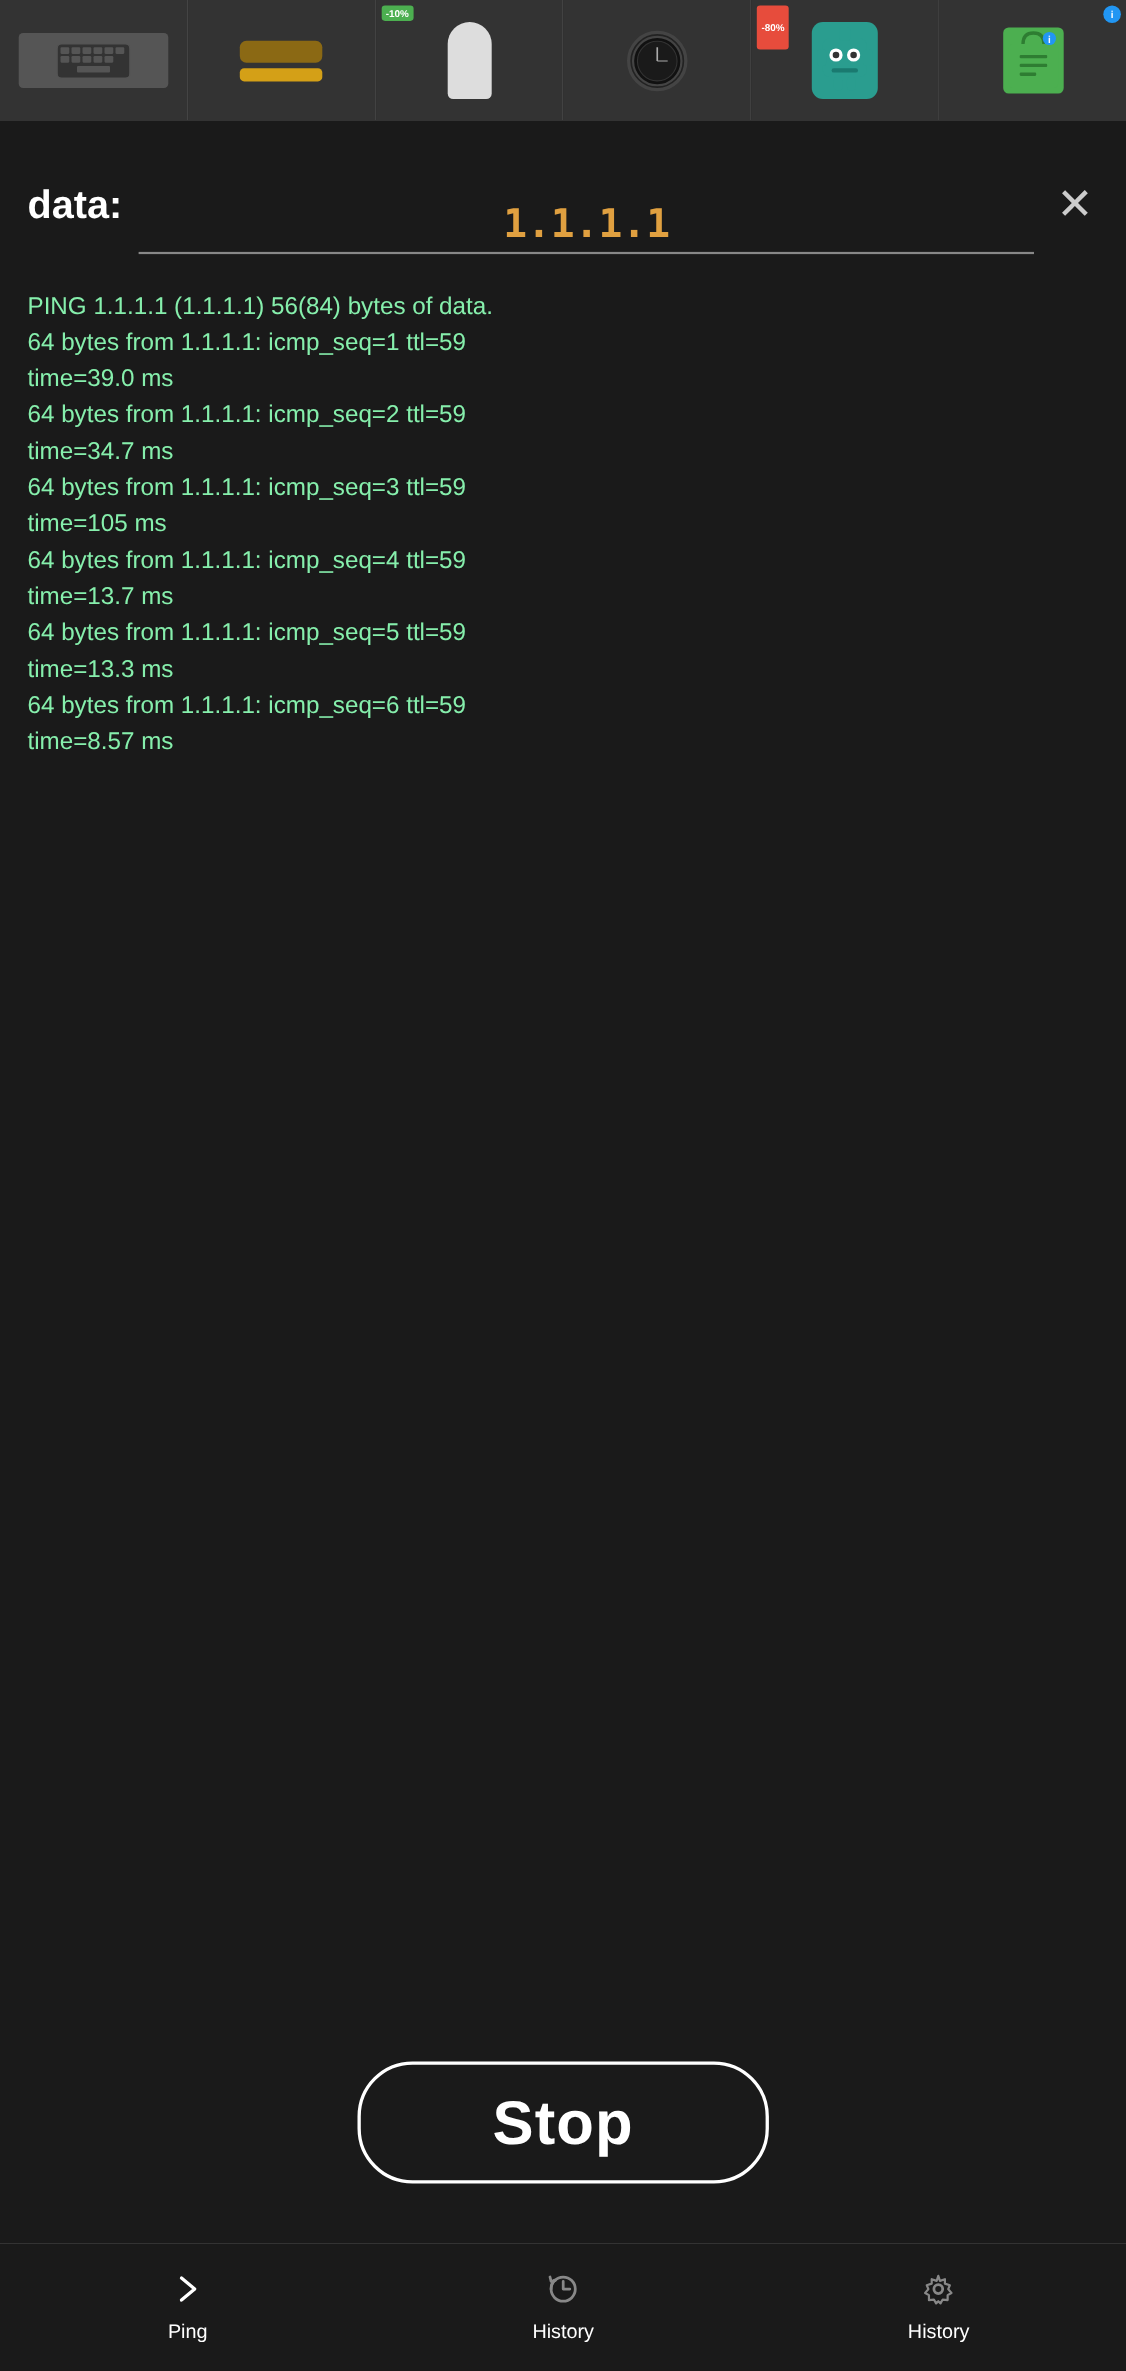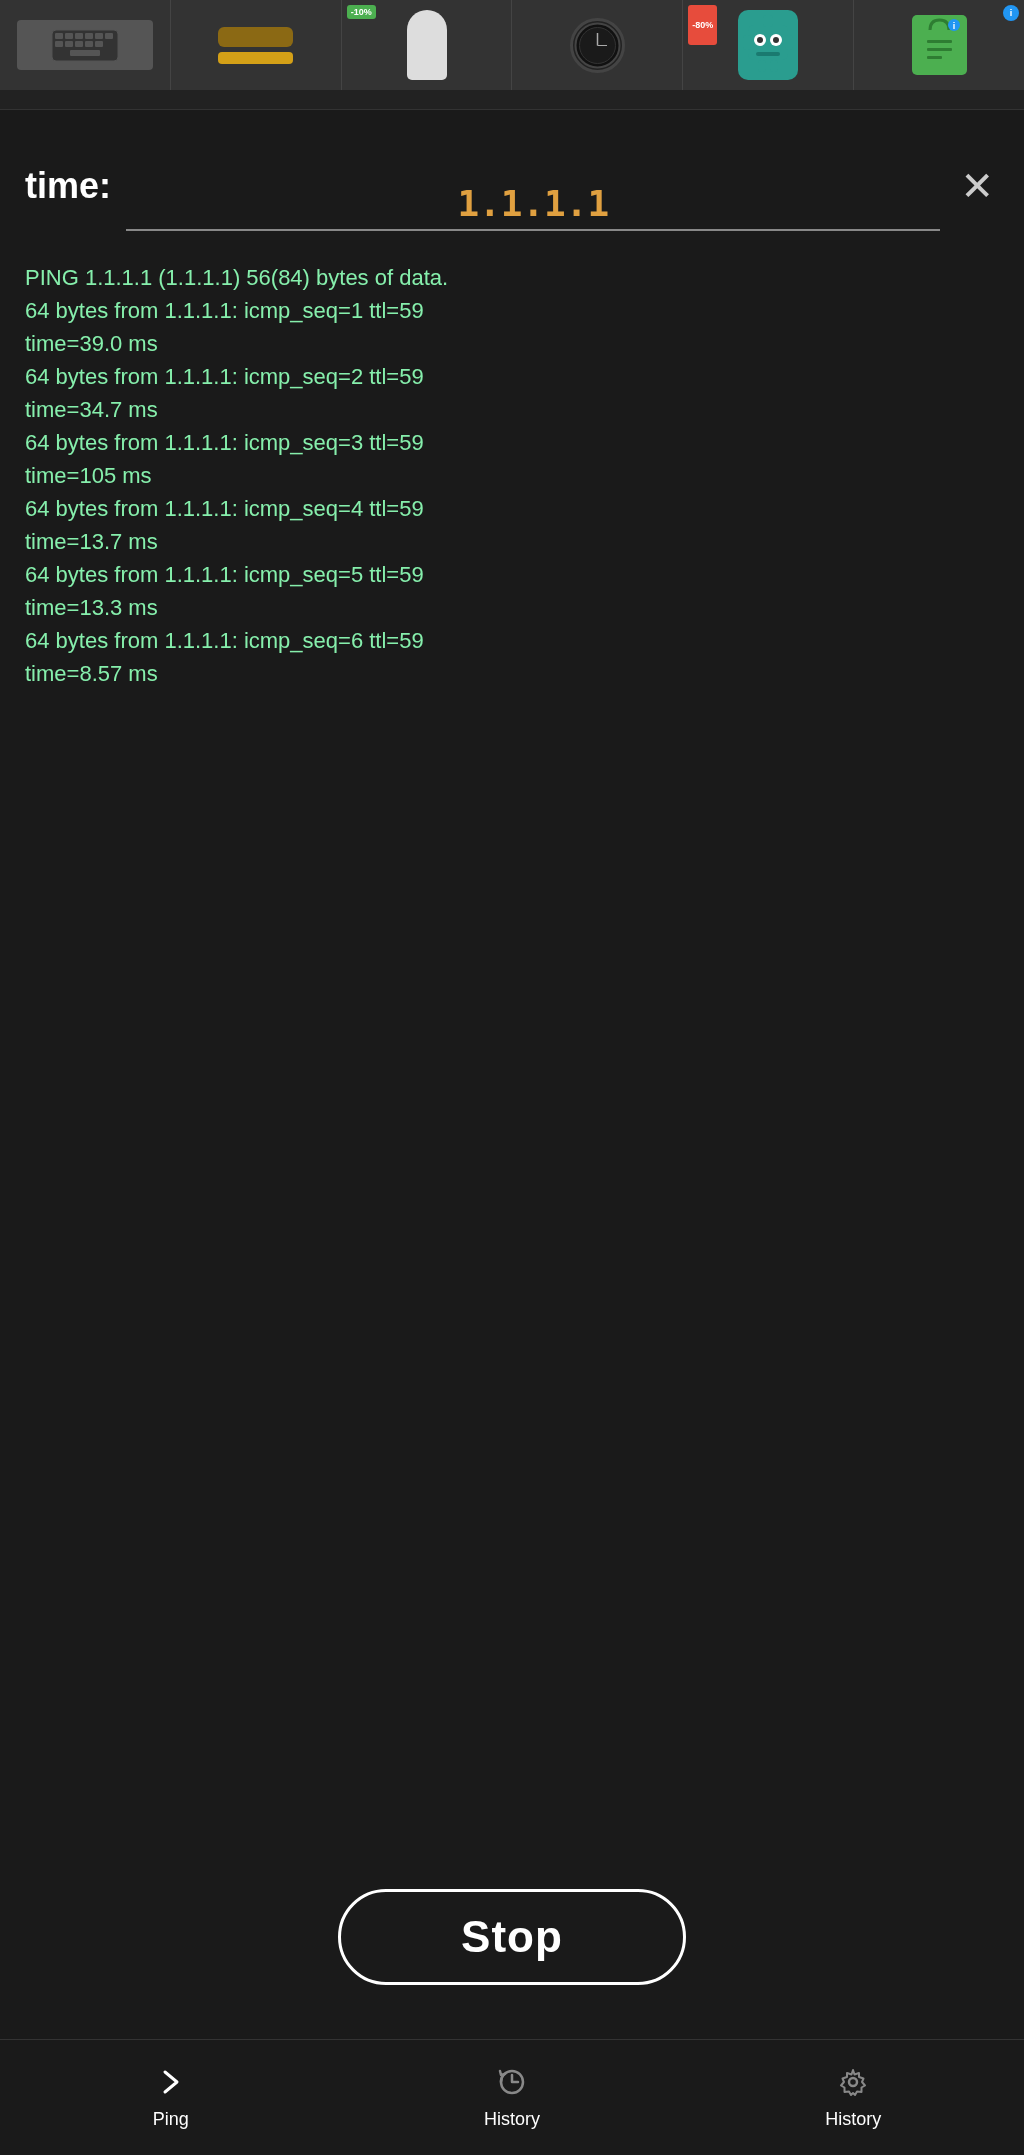--- a/index.html
+++ b/index.html
@@ -28,21 +28,21 @@
       height: 110px;
       background-color: #222;
       display: flex;
       flex-direction: row;
       overflow: hidden;
       border-bottom: 1px solid #333;
     }
 
     .ad-item {
       flex: 1;
-      height: 90px;
+      height: 110px;
       background-color: #333;
       border-right: 1px solid #444;
       display: flex;
       align-items: center;
       justify-content: center;
       overflow: hidden;
       position: relative;
     }
 
     .ad-item:last-child {
@@ -203,21 +203,21 @@
       display: flex;
       justify-content: center;
       padding: 20px 0 30px 0;
     }
 
     .stop-btn {
       background: transparent;
       border: 3px solid #ffffff;
       border-radius: 50px;
       color: #ffffff;
-      font-size: 44px;
+      font-size: 56px;
       font-weight: bold;
       padding: 20px 120px;
       cursor: pointer;
       letter-spacing: 1px;
     }
 
     
     .bottom-nav {
       position: fixed;
       bottom: 0;
@@ -343,21 +343,21 @@
         <circle cx="42" cy="10" r="6" fill="#2196F3"></circle>
         <text x="42" y="14" text-anchor="middle" fill="white" font-size="9" font-weight="bold">i</text>
       </svg>
     </div>
   </div>
 </div>
 
 <div class="main-content">
 
   <div class="host-row">
-    <span class="host-label">time:</span>
+    <span class="host-label">data:</span>
     <input class="host-input" type="text" value="1.1.1.1" style="">
     <button class="close-btn">✕</button>
   </div>
 
   <div class="terminal-output">PING 1.1.1.1 (1.1.1.1) 56(84) bytes of data.
 64 bytes from 1.1.1.1: icmp_seq=1 ttl=59
 time=39.0 ms
 64 bytes from 1.1.1.1: icmp_seq=2 ttl=59
 time=34.7 ms
 64 bytes from 1.1.1.1: icmp_seq=3 ttl=59

